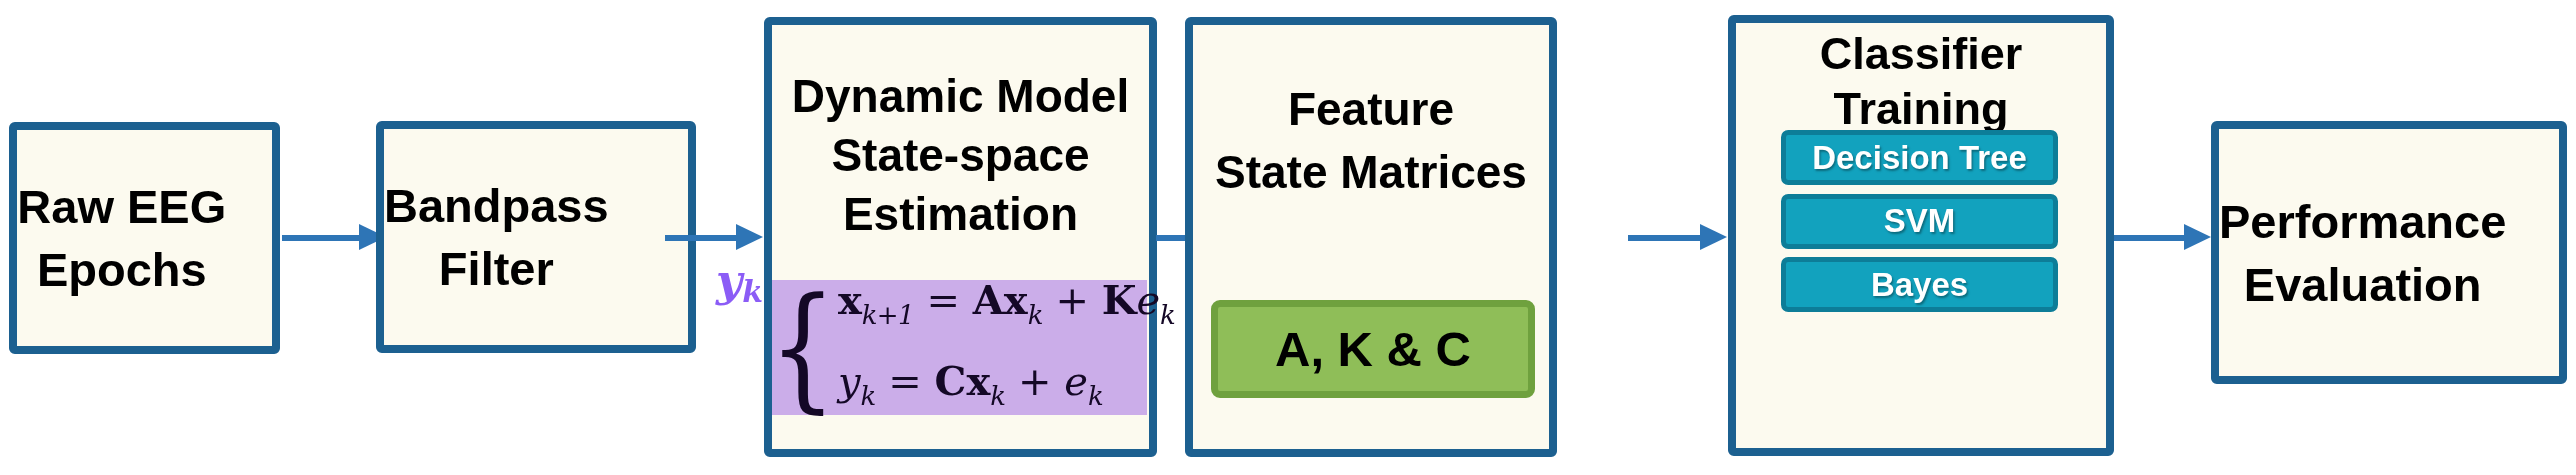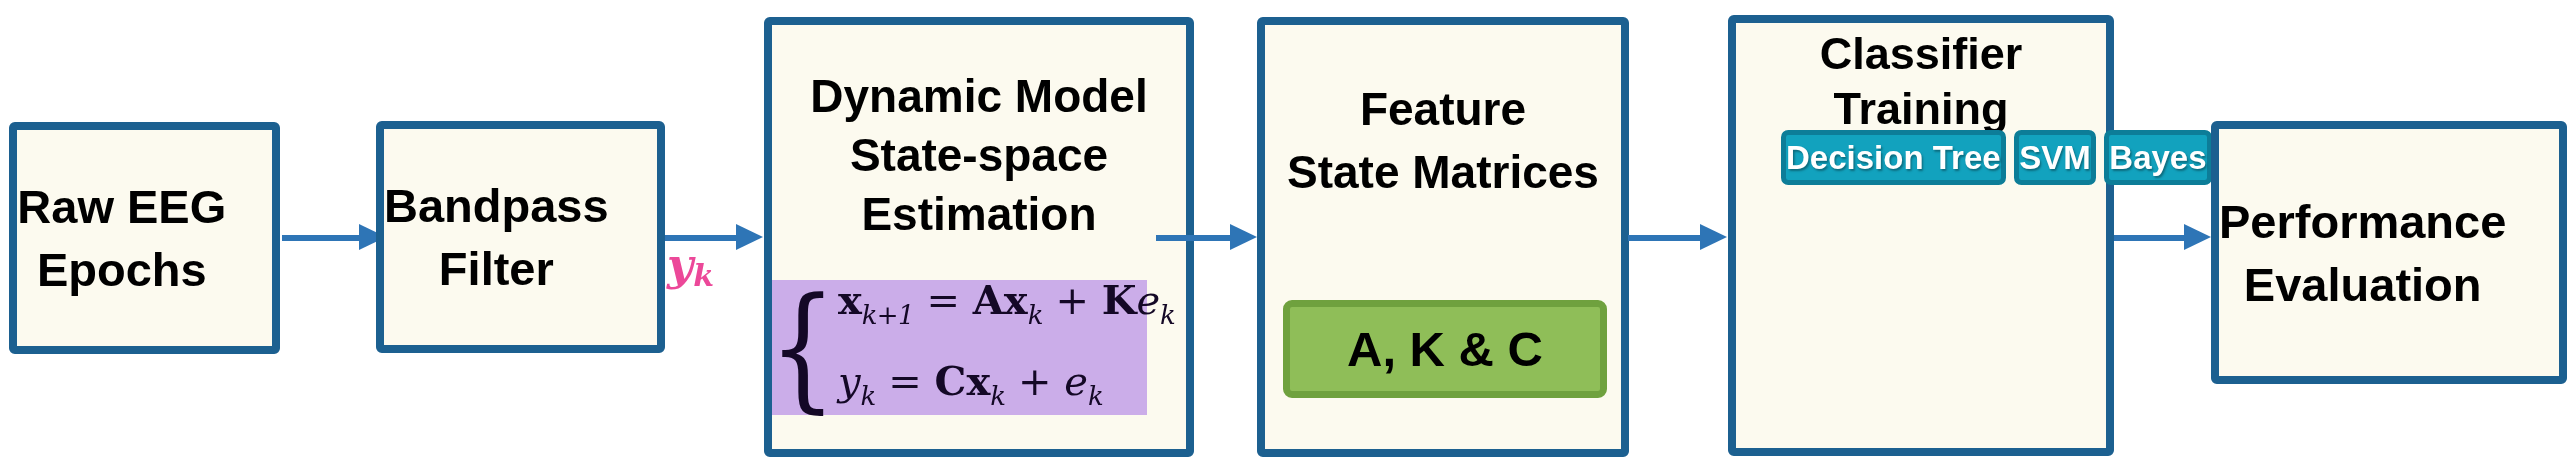--- a/index.html
+++ b/index.html
@@ -22,23 +22,23 @@
   .label{
     font-weight:bold;
     font-size:47px;
     line-height:63px;
     text-align:center;
     white-space:nowrap;
   }
   .label .line{display:block;}
   
   #node-raw    {left:9.3px;  top:122px; width:271px; height:232px;}
-  #node-band   {left:376px; top:121px; width:289px; height:232px;}
-  #node-dyn    {left:764px;top:17px;  width:430px; height:440px;}
-  #node-feat   {left:1257px;top:17px;  width:372px; height:440px;}
+  #node-band   {left:376px; top:121px; width:320px; height:232px;}
+  #node-dyn    {left:764px;top:17px;  width:393px; height:440px;}
+  #node-feat   {left:1185px;top:17px;  width:372px; height:440px;}
   #node-clf    {left:1728px;top:15px;  width:386px; height:441px;}
   #node-perf   {left:2211px;top:121px; width:356px; height:263px;}
 
   #node-dyn .label{position:absolute;top:42px;left:0;right:0;line-height:59px;font-size:46px;}
   #node-feat .label{position:absolute;top:53px;left:0;right:0;line-height:63px;font-size:46px;}
   #node-clf .label{position:absolute;top:3px;left:0;right:0;line-height:55px;font-size:45px;}
 
   
   .eq-block{
     position:absolute;left:0;top:255px;width:375px;height:135px;
@@ -70,21 +70,21 @@
     background:var(--chip-fill,#8FBE58);
     border:7.2px solid var(--chip-border,#6FA13E);
     border-radius:9px;
     display:flex;align-items:center;justify-content:center;
     font-size:49px;font-weight:bold;white-space:nowrap;
   }
 
   
   .classifiers{
     position:absolute;left:45px;top:107px;width:277px;
-    display:flex;gap:8.6px;
+    display:flex;flex-direction:column;gap:8.6px;
   }
   .classifier{
     box-sizing:border-box;height:55px;
     background:var(--classifier-fill,#12A2BE);
     border:5.8px solid var(--classifier-border,#0D7D98);
     border-radius:7.2px;
     color:var(--classifier-text,#FFFFFF);
     font-size:33px;font-weight:bold;
     display:flex;align-items:center;justify-content:center;
     text-shadow:1.4px 2.2px 2.2px rgba(0,0,0,0.35);
@@ -100,25 +100,25 @@
     border-left:27px solid var(--arrow,#2E75B6);
   }
   #arrow-1{left:282px; top:224px;width:104px;}
   #arrow-2{left:665px; top:224px;width:98px;}
   #arrow-3{left:1156px;top:224px;width:101px;}
   #arrow-4{left:1628px;top:224px;width:99px;}
   #arrow-5{left:2114px;top:224px;width:97px;}
 
   
   #yk-label{
-    position:absolute;left:667px;top:238px;width:96px;
-    text-align:left;
+    position:absolute;left:667px;top:254px;width:96px;
+    text-align:right;
     font-family:"DejaVu Serif",serif;
     font-size:45px;font-weight:bold;font-style:italic;
-    color:#ec4899;
+    color:#8b5cf6;
   }
   #yk-label sub{font-size:30px;vertical-align:-5.8px;}
 </style>
 </head>
 <body>
 
 <div id="canvas">
 
   <div class="node center" id="node-raw">
     <div class="label">

